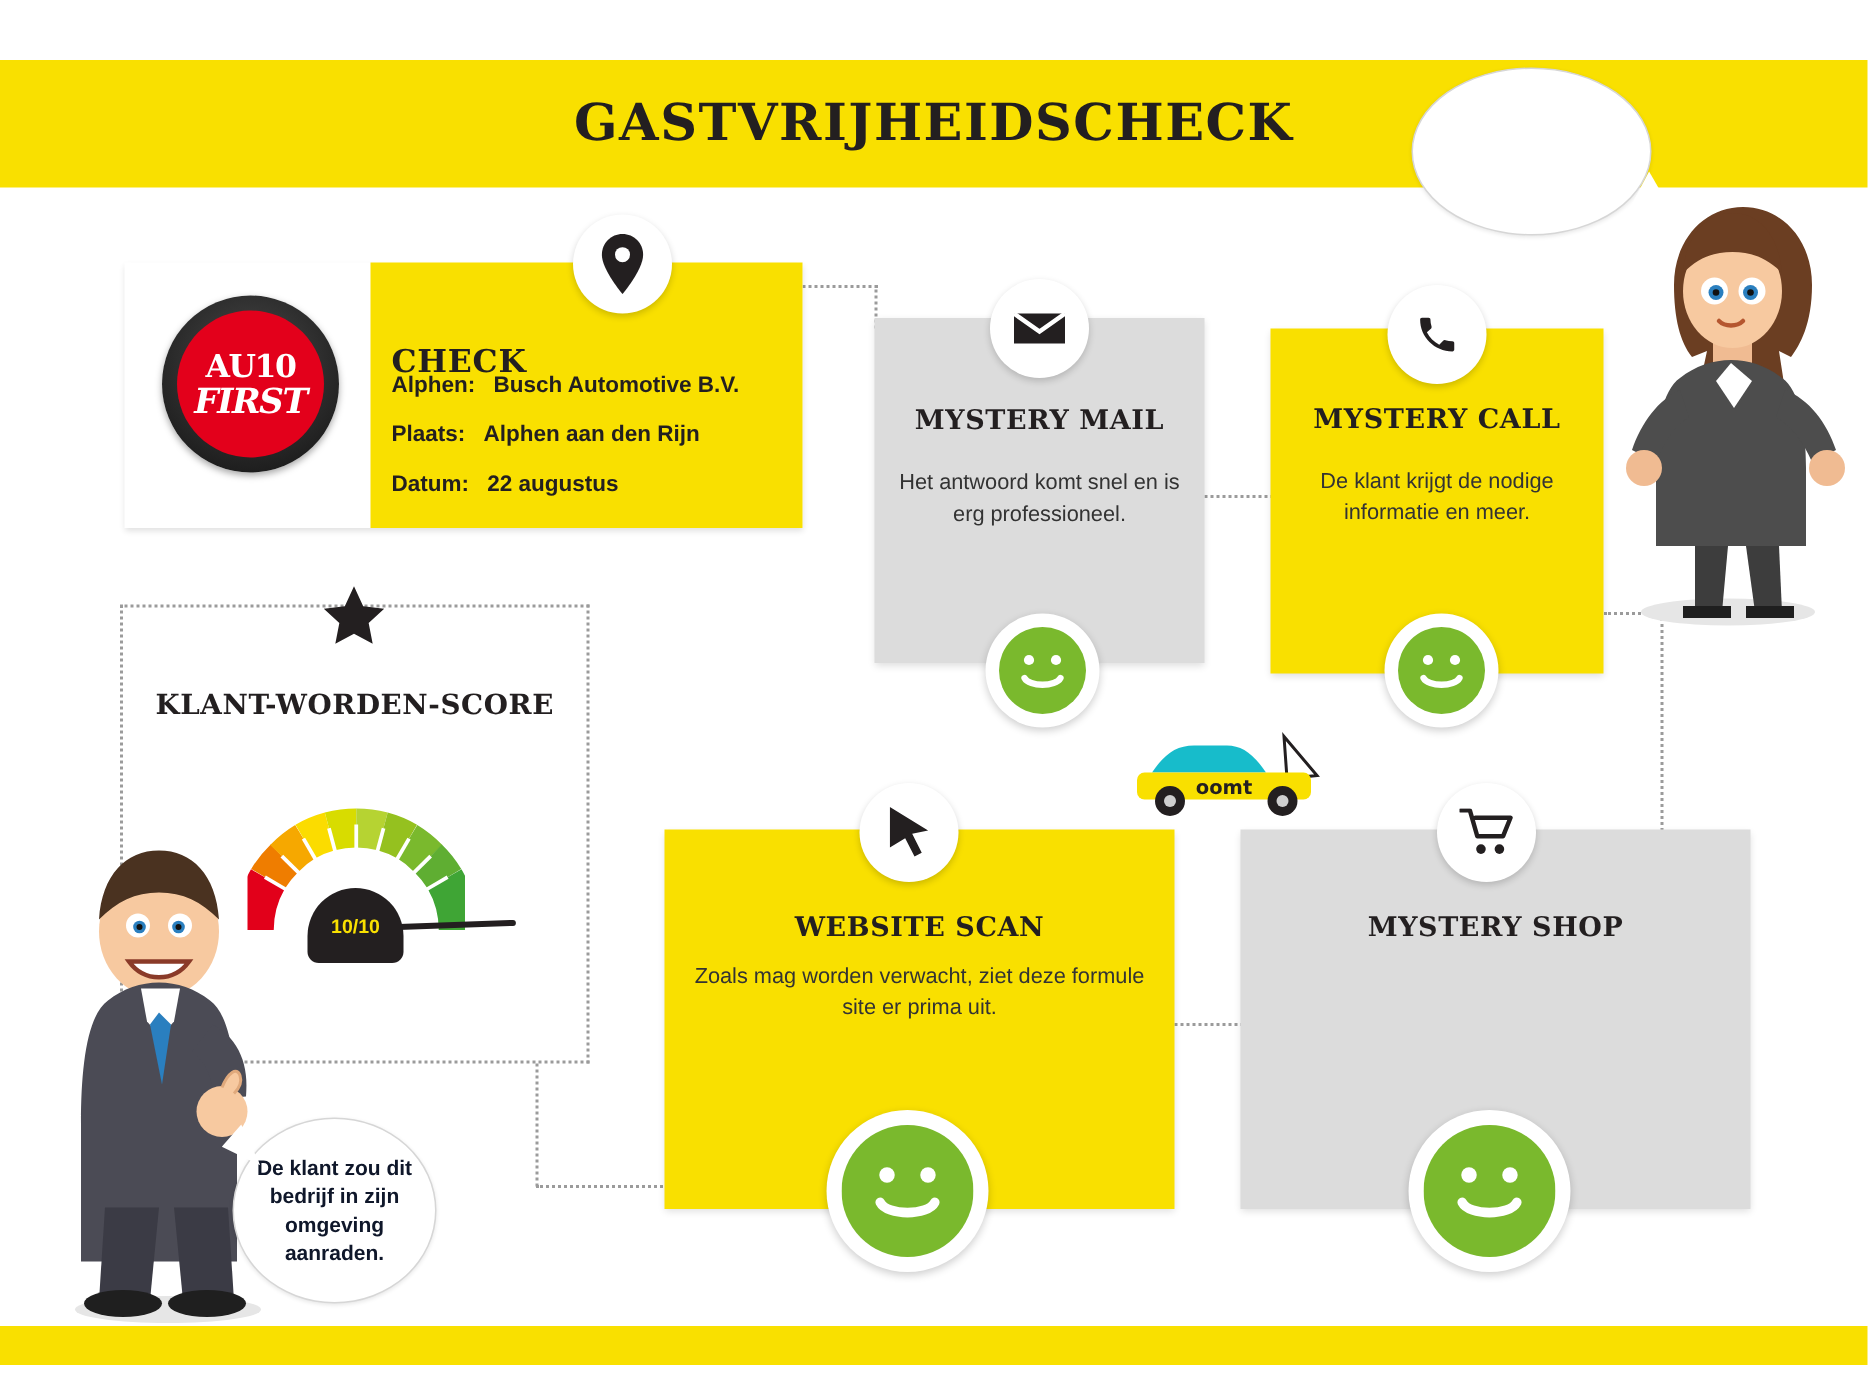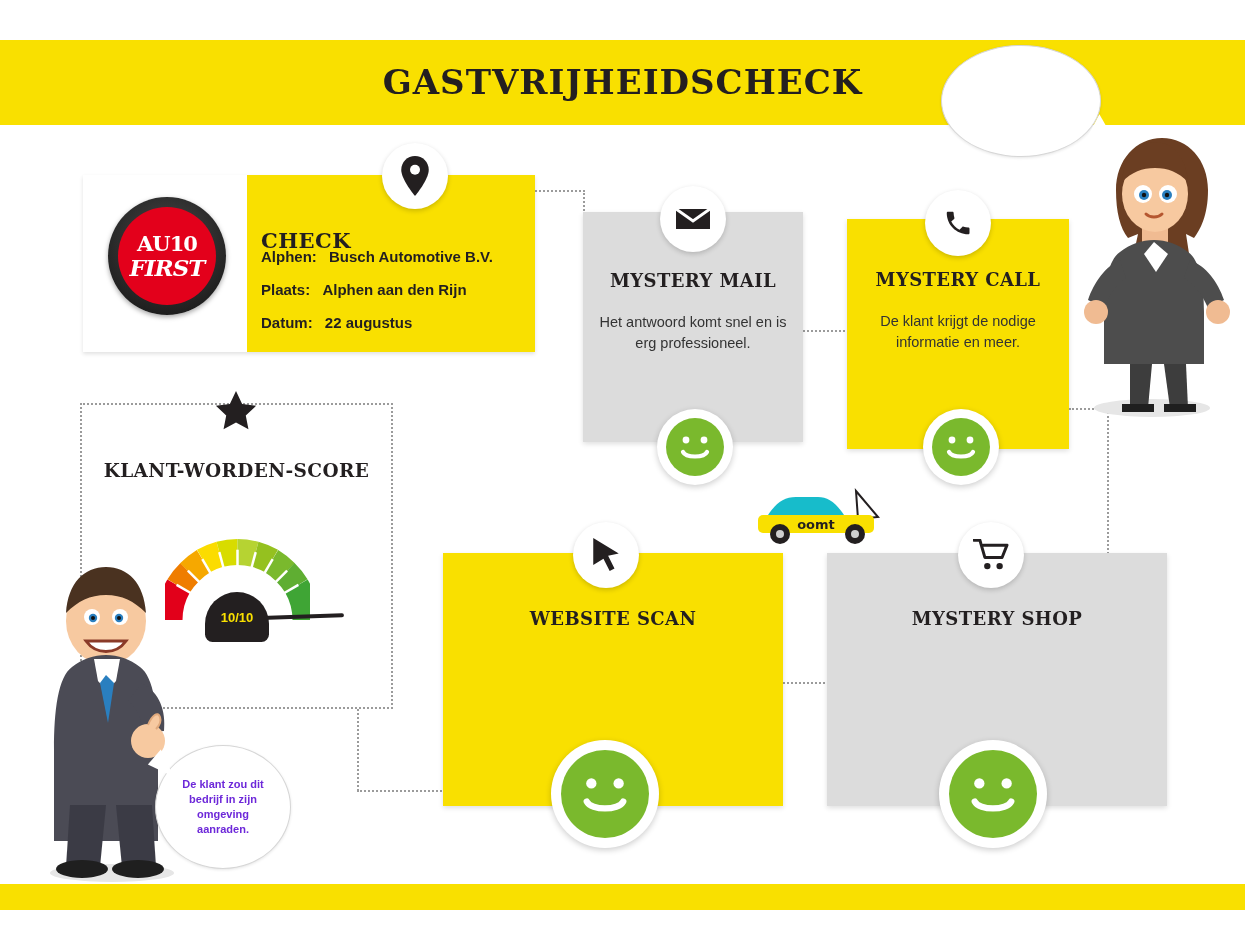--- a/index.html
+++ b/index.html
@@ -249,24 +249,24 @@
     right: -6px; bottom: 4px;
     width: 0; height: 0;
     border-left: 16px solid #fff;
     border-top: 10px solid transparent;
     border-bottom: 26px solid transparent;
     transform: rotate(28deg);
   }
   #bubble-bottom {
     left: 155px; top: 745px;
     width: 136px; height: 124px;
-    font-size: 11px;
+    font-size: 14px;
     font-weight: bold;
     line-height: 1.35;
-    color: #6d28d9;
+    color: #0f172a;
   }
   #bubble-bottom .tail {
     position: absolute;
     left: -6px; top: 6px;
     width: 0; height: 0;
     border-right: 18px solid #fff;
     border-top: 8px solid transparent;
     border-bottom: 22px solid transparent;
     transform: rotate(-25deg);
   }
@@ -373,20 +373,21 @@
   <svg width="58" height="58" viewBox="0 0 58 58" aria-hidden="true">
     <circle cx="29" cy="29" r="29" fill="#7ab92d"></circle>
     <circle cx="20" cy="22" r="3.4" fill="#ffffff"></circle>
     <circle cx="38" cy="22" r="3.4" fill="#ffffff"></circle>
     <path d="M17 34c3 6 21 6 24 0" fill="none" stroke="#ffffff" stroke-width="4.2" stroke-linecap="round"></path>
   </svg>
 </div>
 
 <div id="card-website" class="card yellow">
   <div class="title">WEBSITE SCAN</div>
+  <div class="body">Zoals mag worden verwacht, ziet deze formule site er prima uit.</div>
 </div>
 <div class="round-icon" style="left:573px; top:522px;">
   <svg width="26" height="34" viewBox="0 0 18 24" aria-hidden="true">
     <path d="M0 0l18 11-7.5 1.6L15 21.5l-3.4 1.8-4.4-8.6L0 19z" fill="#231f20"></path>
   </svg>
 </div>
 <div class="smiley" id="smiley-website">
   <svg width="88" height="88" viewBox="0 0 58 58" aria-hidden="true">
     <circle cx="29" cy="29" r="29" fill="#7ab92d"></circle>
     <circle cx="20" cy="22" r="3.4" fill="#ffffff"></circle>

